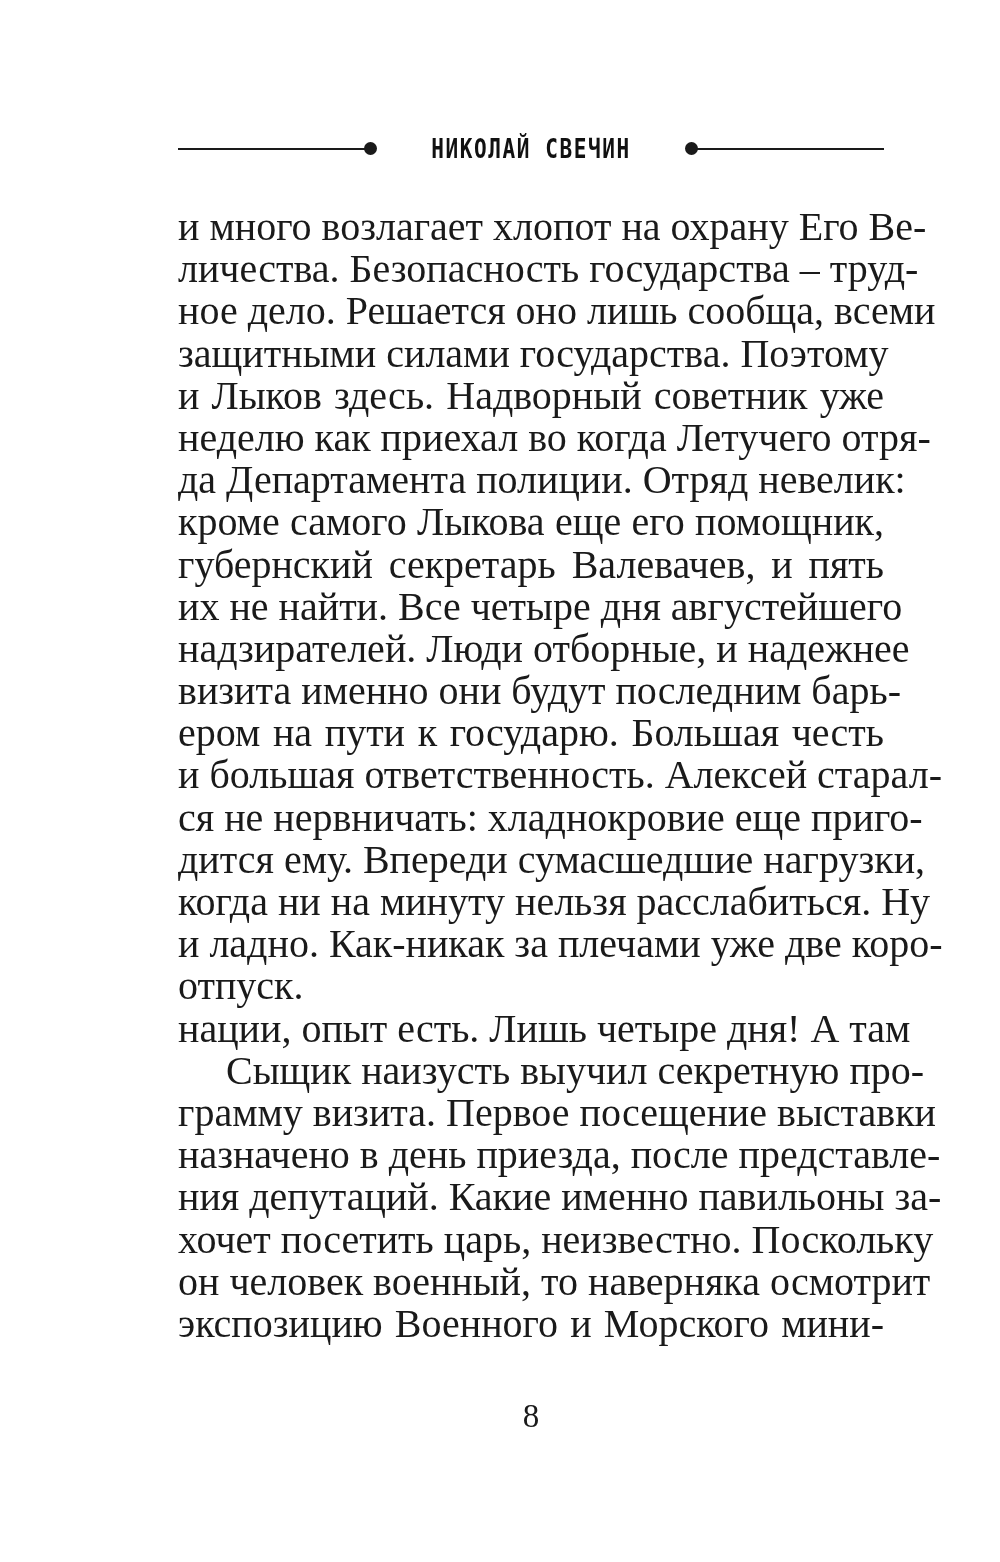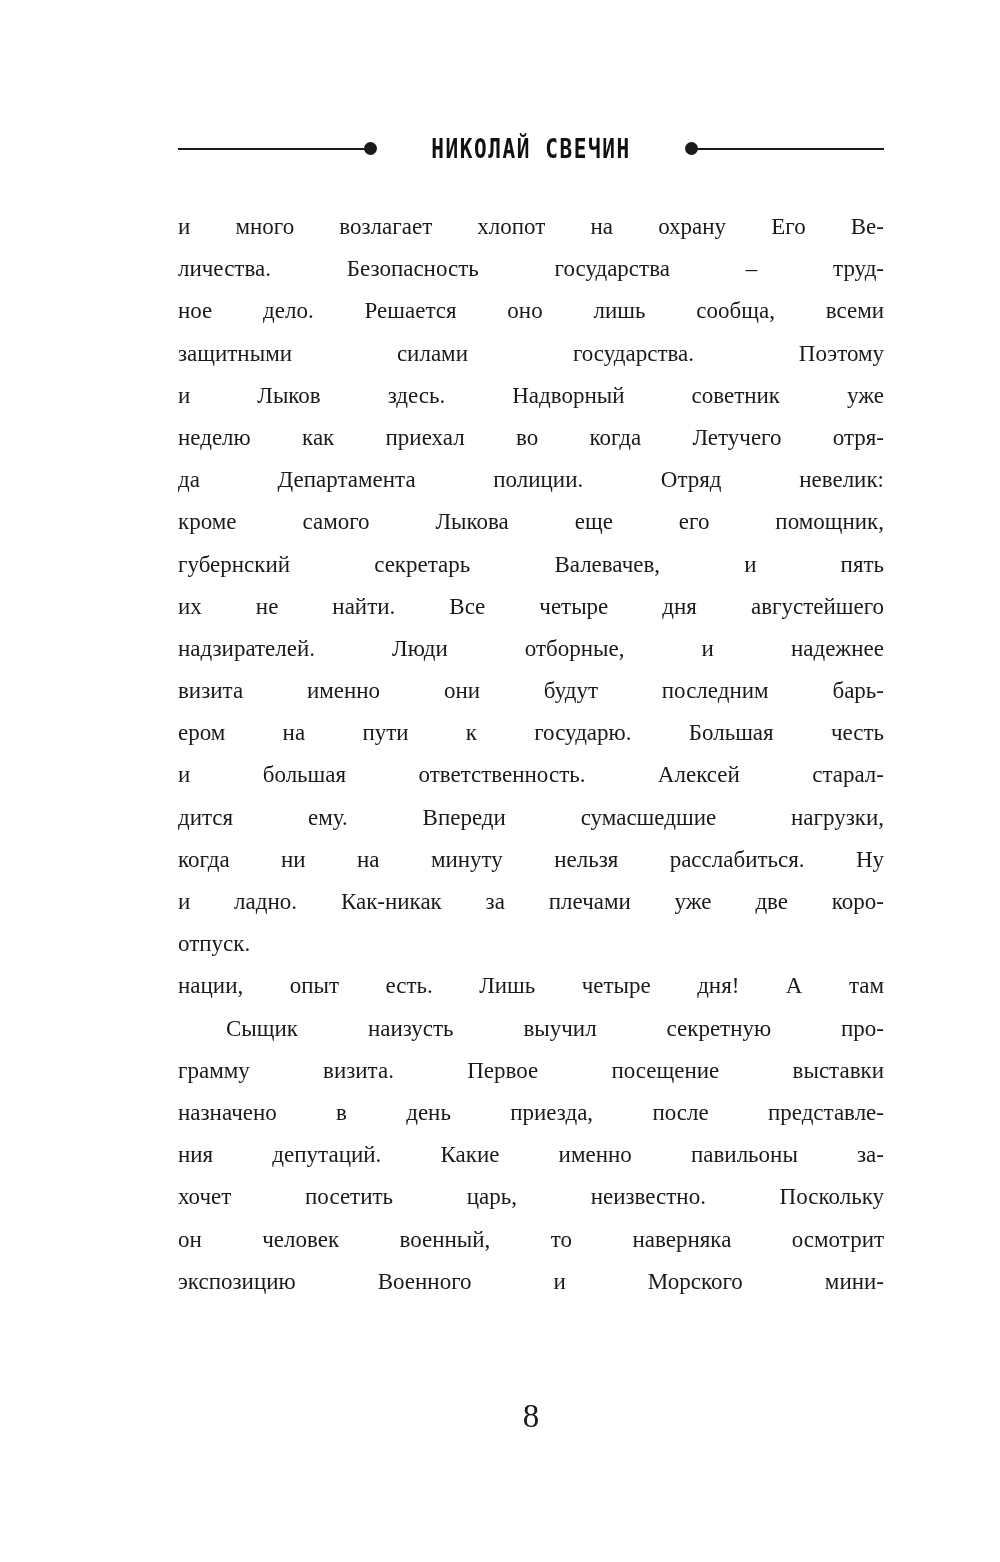--- a/index.html
+++ b/index.html
@@ -8,21 +8,21 @@
   .rule { position: absolute; top: 16px; height: 2px; background: #1a1a1a; }
   .rule.left { left: 0; width: 190px; }
   .rule.right { left: 516px; width: 190px; }
   .dot { position: absolute; top: 10px; width: 13px; height: 13px; border-radius: 50%; background: #1a1a1a; }
   .dot.left { left: 186px; }
   .dot.right { left: 507px; }
   .running-title { position: absolute; left: 0; width: 706px; top: 0; text-align: center;
     font-family: "DejaVu Sans Mono", monospace; font-weight: bold; font-size: 27px; line-height: 34px;
     letter-spacing: 2px; transform: scaleX(0.78); transform-origin: center; color: #111; }
   .text { position: absolute; left: 178px; top: 206px; width: 706px;
-    font-family: "Liberation Serif", serif; font-size: 23px; line-height: 42.2px; color: #1a1a1a; }
+    font-family: "Liberation Serif", serif; font-size: 40px; line-height: 42.2px; color: #1a1a1a; }
   .line { display: block; white-space: nowrap; height: 42.2px; text-align: justify; text-align-last: justify; }
   .line.last { text-align-last: left; }
   .line.indent { padding-left: 48px; }
   .folio { position: absolute; left: 0; width: 1000px; top: 1398px; text-align: center;
     font-family: "Liberation Serif", serif; font-size: 33px; color: #1a1a1a; padding-left: 62px; box-sizing: border-box; }
 </style>
 </head>
 <body>
 
 <div class="header">
@@ -42,20 +42,21 @@
   <span class="line">и Лыков здесь. Надворный советник уже</span>
   <span class="line">неделю как приехал во когда Летучего отря-</span>
   <span class="line">да Департамента полиции. Отряд невелик:</span>
   <span class="line">кроме самого Лыкова еще его помощник,</span>
   <span class="line">губернский секретарь Валевачев, и пять</span>
   <span class="line">их не найти. Все четыре дня августейшего</span>
   <span class="line">надзирателей. Люди отборные, и надежнее</span>
   <span class="line">визита именно они будут последним барь-</span>
   <span class="line">ером на пути к государю. Большая честь</span>
   <span class="line">и большая ответственность. Алексей старал-</span>
+  <span class="line">ся не нервничать: хладнокровие еще приго-</span>
   <span class="line">дится ему. Впереди сумасшедшие нагрузки,</span>
   <span class="line">когда ни на минуту нельзя расслабиться. Ну</span>
   <span class="line">и ладно. Как-никак за плечами уже две коро-</span>
   <span class="line last">отпуск.</span>
   <span class="line">нации, опыт есть. Лишь четыре дня! А там</span>
 
   <span class="line indent">Сыщик наизусть выучил секретную про-</span>
   <span class="line">грамму визита. Первое посещение выставки</span>
   <span class="line">назначено в день приезда, после представле-</span>
   <span class="line">ния депутаций. Какие именно павильоны за-</span>

